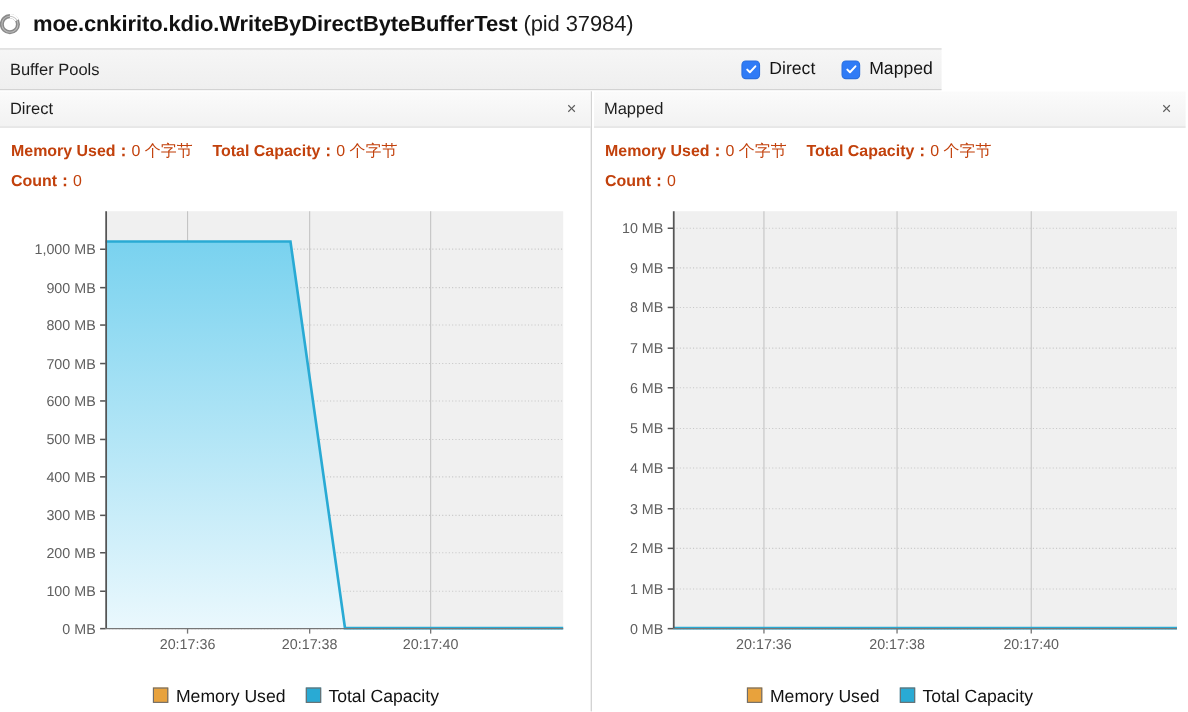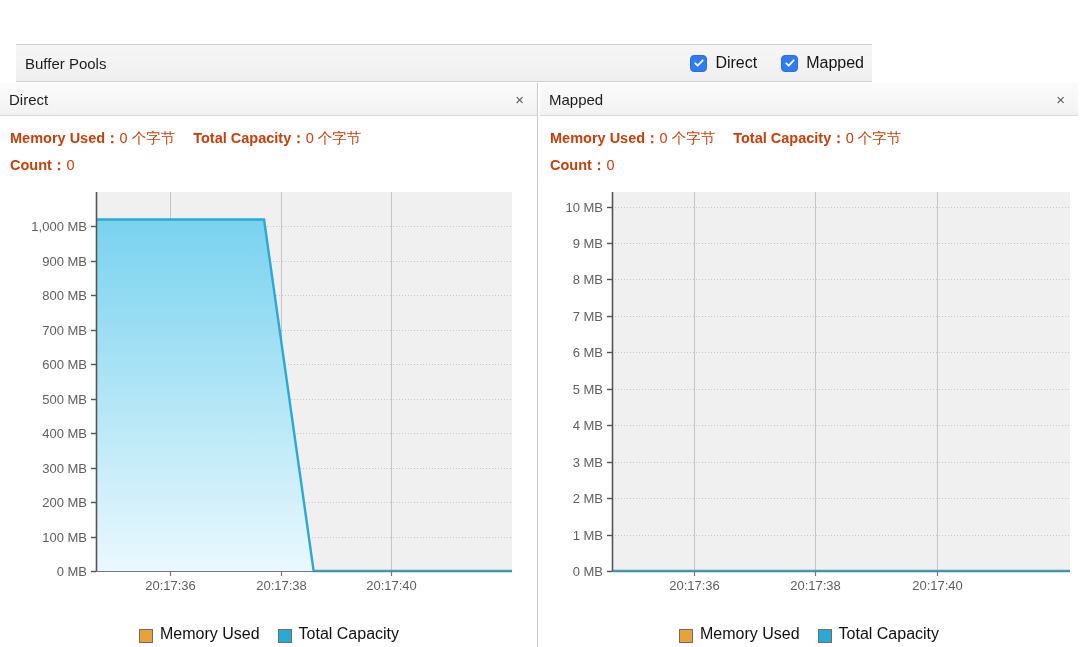--- a/index.html
+++ b/index.html
@@ -39,21 +39,21 @@
     color: #111111;
     white-space: nowrap;
     letter-spacing: -0.1px;
   }
   .title-main { font-weight: bold; }
   .title-pid { font-weight: normal; color: #1a1a1a; }
 
   
   .toolbar {
     position: absolute;
-    left: 16px; top: 44px;
+    left: 0; top: 44px;
     width: 856px; height: 38px;
     box-sizing: border-box;
     background: linear-gradient(to bottom, #f6f6f6 0%, #efefef 100%);
     border-top: 1px solid #d0d0d0;
     border-bottom: 1px solid #cfcfcf;
     display: flex;
     align-items: center;
     text-align: center;
   }
   .toolbar-title {
@@ -152,21 +152,21 @@
     position: absolute;
     bottom: 2px;
     left: 0;
     width: 538px;
     display: flex;
     align-items: center;
     justify-content: center;
   }
   .legend-item {
     display: flex;
-    align-items: flex-end;
+    align-items: flex-start;
     margin: 0 9px;
   }
   .legend-swatch {
     width: 14px; height: 14px;
     border: 1px solid #6d6d6d;
     box-sizing: border-box;
     flex: 0 0 auto;
   }
   .legend-label {
     font-size: 16px;
@@ -178,20 +178,31 @@
     font-family: "Liberation Sans", "DejaVu Sans", sans-serif;
     font-size: 13px;
     fill: #5f5f5f;
   }
 </style>
 </head>
 <body>
 
 <div id="app">
 
+  <div class="titlebar">
+    <svg class="spinner-icon" viewBox="0 0 24 24">
+      <circle cx="12" cy="12" r="8" fill="none" stroke="#8a8a8a" stroke-width="4"></circle>
+      <path d="M12 4 A8 8 0 0 1 19 8" fill="none" stroke="#ffffff" stroke-width="4" stroke-linecap="butt"></path>
+      <circle cx="12" cy="12" r="8" fill="none" stroke="#bdbdbd" stroke-width="1"></circle>
+    </svg>
+    <div class="title-text">
+      <span class="title-main">moe.cnkirito.kdio.WriteByDirectByteBufferTest</span>
+      <span class="title-pid">(pid 37984)</span>
+    </div>
+  </div>
 
   <div class="toolbar">
     <span class="toolbar-title">Buffer Pools</span>
     <div class="toolbar-right">
 
       <label class="cb-group">
         <span class="checkbox">
           <svg width="12" height="12" viewBox="0 0 12 12">
             <path d="M2.3 6.3 L4.7 8.7 L9.7 3.3" fill="none" stroke="#ffffff" stroke-width="1.8" stroke-linecap="round" stroke-linejoin="round"></path>
           </svg>

